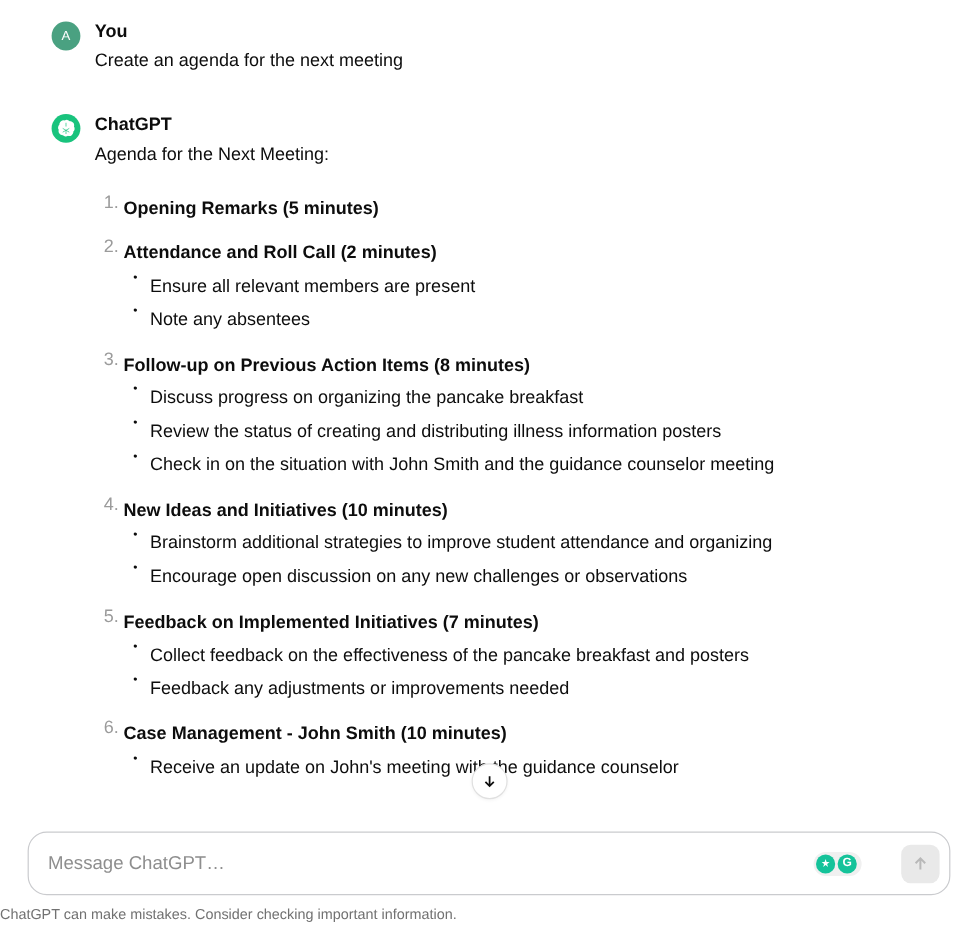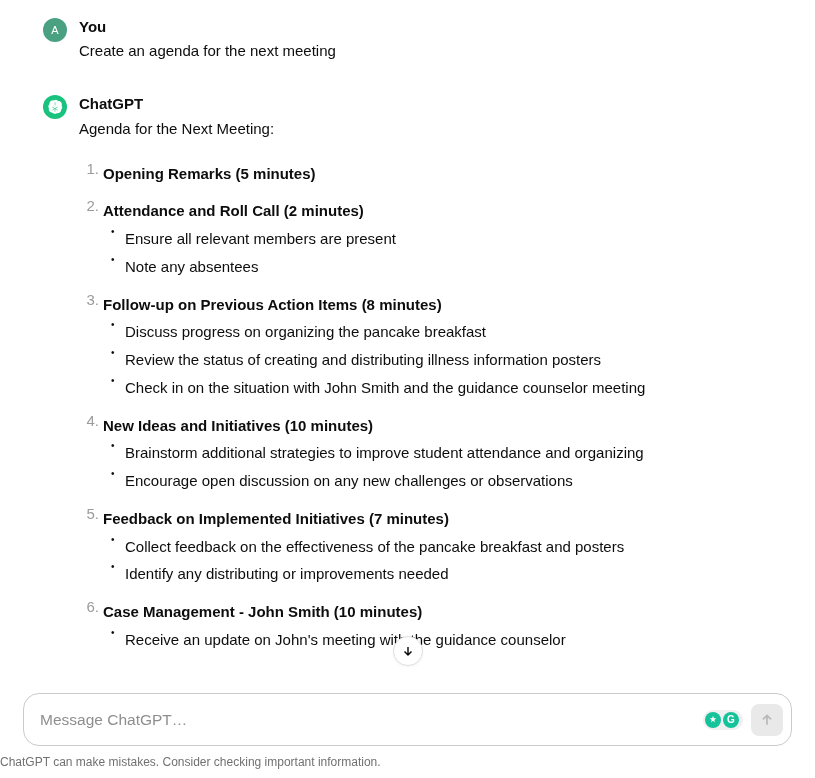--- a/index.html
+++ b/index.html
@@ -138,20 +138,21 @@
       bottom: 32px;
       left: 23px;
       right: 23px;
       height: 53px;
       border: 1px solid #cacbce;
       border-radius: 16px;
       display: flex;
       align-items: center;
       padding: 0 8px 0 16px;
       background: #ffffff;
+      gap: 25px;
     }
     .input-field {
       flex: 1;
       border: none;
       outline: none;
       font-size: 15.5px;
       color: #0d0d0d;
       background: transparent;
     }
     .input-field::placeholder {
@@ -261,21 +262,21 @@
             <div class="agenda-title">New Ideas and Initiatives (10 minutes)</div>
             <ul class="sub-list">
               <li class="sub-item">Brainstorm additional strategies to improve student attendance and organizing</li>
               <li class="sub-item">Encourage open discussion on any new challenges or observations</li>
             </ul>
           </li>
           <li class="agenda-item">
             <div class="agenda-title">Feedback on Implemented Initiatives (7 minutes)</div>
             <ul class="sub-list">
               <li class="sub-item">Collect feedback on the effectiveness of the pancake breakfast and posters</li>
-              <li class="sub-item">Identify any distributing or improvements needed</li>
+              <li class="sub-item">Feedback any adjustments or improvements needed</li>
             </ul>
           </li>
           <li class="agenda-item">
             <div class="agenda-title">Case Management - John Smith (10 minutes)</div>
             <ul class="sub-list">
               <li class="sub-item">Receive an update on John's meeting with the guidance counselor</li>
             </ul>
           </li>
         </ol>
     </div>

